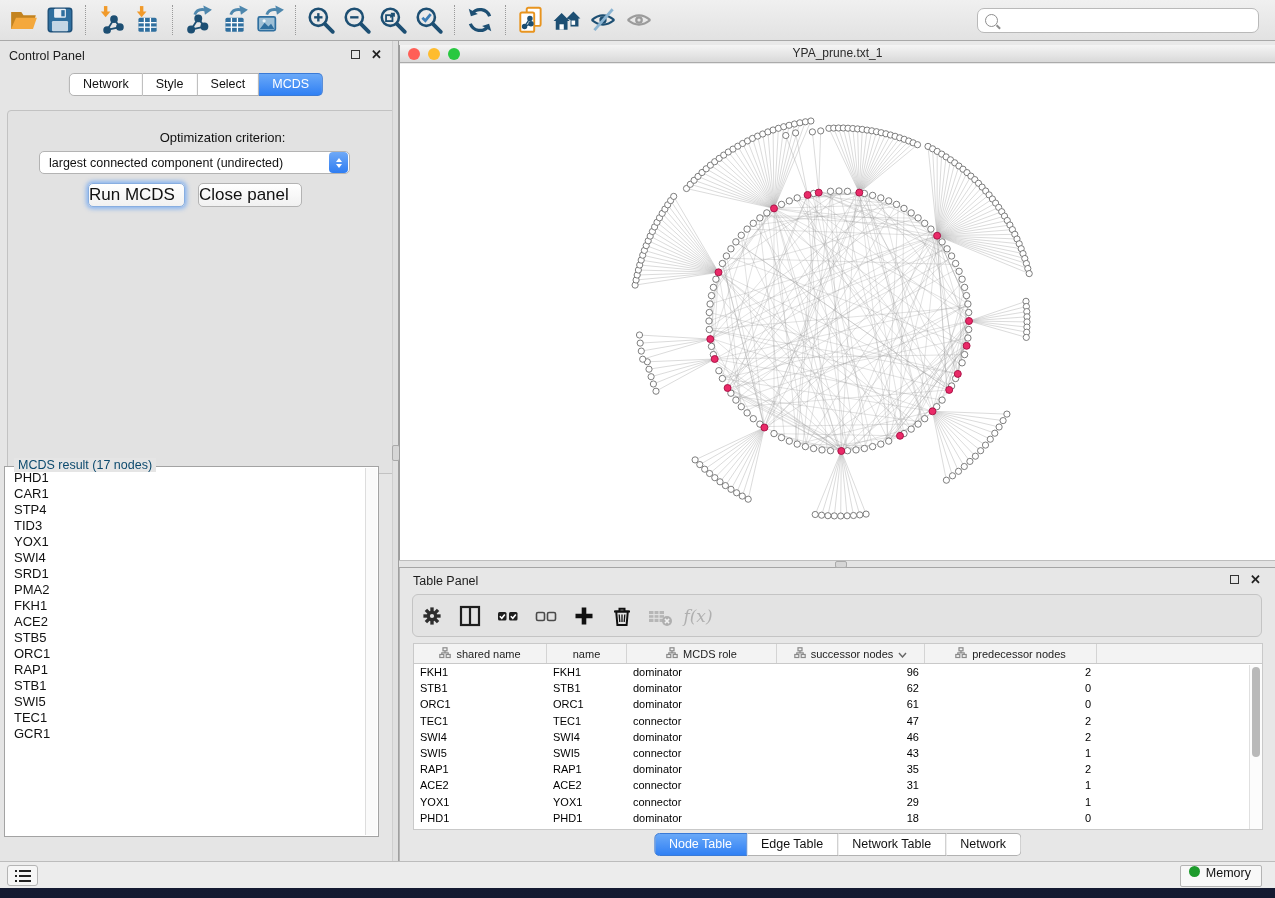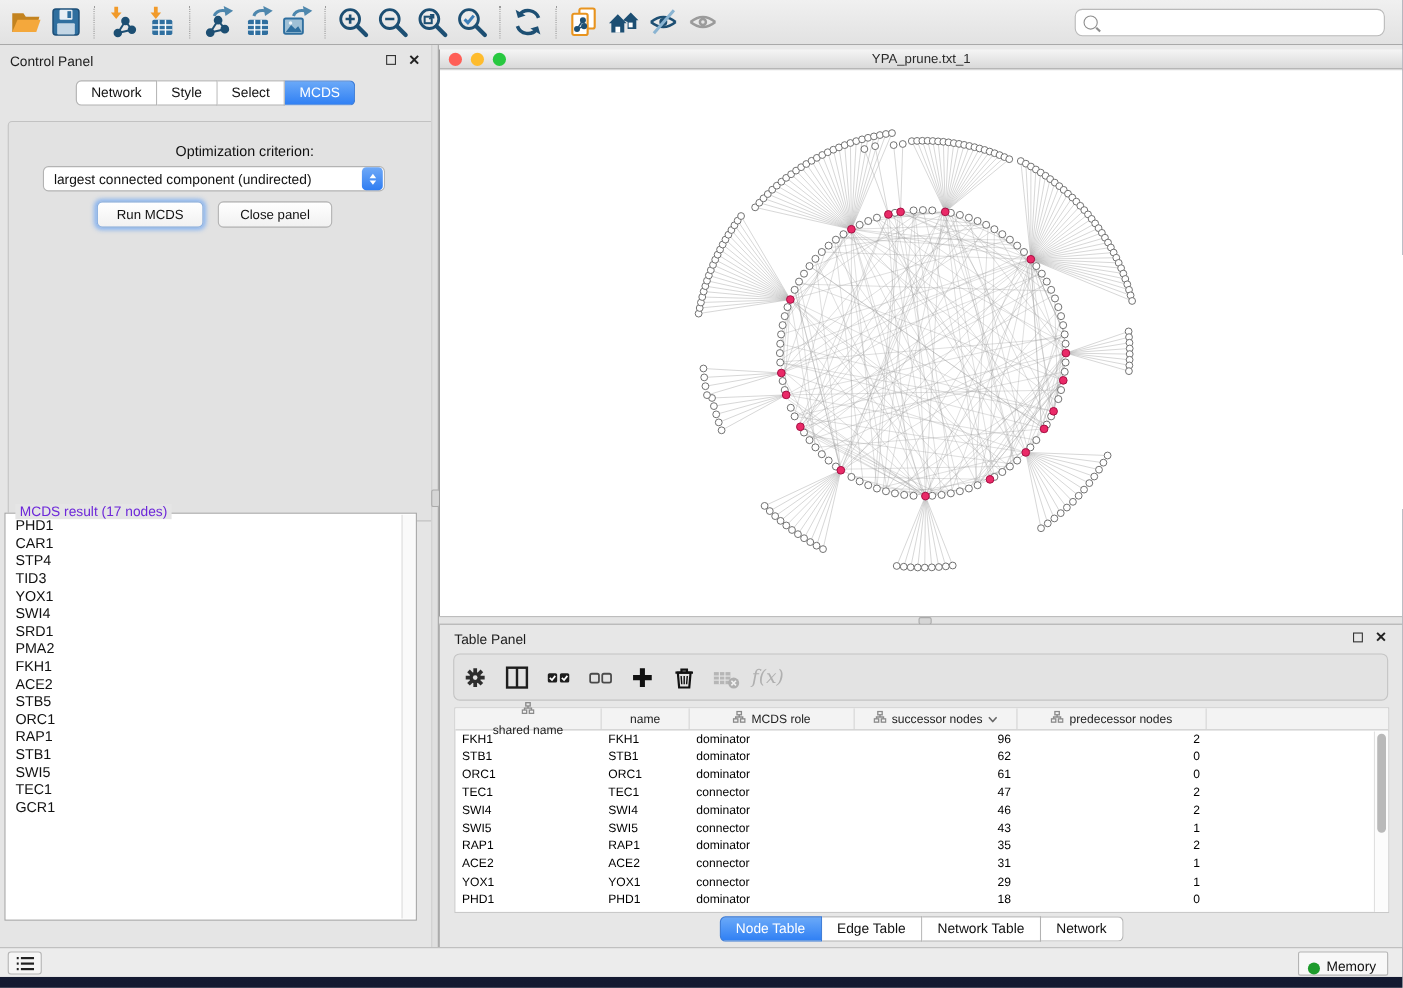--- a/index.html
+++ b/index.html
@@ -44,25 +44,25 @@
   .opt-label { position:absolute; top:19px; width:100%; text-align:center; font-size:13px; color:#111; }
   .dropdown { position:absolute; top:40px; left:31px; width:311px; height:23px; background:#fff;
     border:1px solid #b3b3b3; border-radius:5px; display:flex; align-items:center; }
   .dropdown .val { flex:1; font-size:12.5px; padding-left:9px; color:#111; white-space:nowrap; }
   .stepper { width:19px; height:21px; margin-right:1px; border-radius:4px; background:linear-gradient(180deg,#6fa9f7,#2f7df2);
     display:flex; flex-direction:column; align-items:center; justify-content:center; gap:2px; }
   .tri-up { width:0; height:0; border-left:3.5px solid transparent; border-right:3.5px solid transparent; border-bottom:4.5px solid #fff; }
   .tri-dn { width:0; height:0; border-left:3.5px solid transparent; border-right:3.5px solid transparent; border-top:4.5px solid #fff; }
   .btn-row { position:absolute; top:72px; width:100%; }
   .mac-btn { position:absolute; height:24px; background:linear-gradient(180deg,#ffffff,#f1f1f1);
-    border:1px solid #b3b3b3; border-radius:5px; font-size:12px; color:#111; text-align:center; line-height:22px; }
+    border:1px solid #b3b3b3; border-radius:5px; font-size:17px; color:#111; text-align:left; line-height:22px; }
   .run { left:80px; width:97px; border-color:#88aee0; box-shadow:0 0 4px 2px rgba(90,156,248,.65); }
   .closep { left:190px; width:104px; }
   .result-box { position:absolute; left:4px; top:425px; width:375px; height:371px; background:#fff; border:1px solid #a3a3a3; }
-  .result-legend { position:absolute; top:-9px; left:9px; background:#e5e5e5; padding:0 4px; font-size:12.5px; color:#6d28d9; }
+  .result-legend { position:absolute; top:-9px; left:9px; background:#e5e5e5; padding:0 4px; font-size:12.5px; color:#0c4a6e; }
   .result-list { position:absolute; left:1px; top:3px; right:13px; bottom:1px; overflow:hidden; }
   .result-list div { font-size:13px; line-height:16px; padding-left:8px; color:#111; }
   .result-scroll { position:absolute; top:1px; right:1px; bottom:1px; width:12px; background:#fafafa; border-left:1px solid #ddd; }
 
   
   .net-win { position:absolute; left:0; top:4px; right:0; height:515px; border-left:1px solid #9d9d9d; }
   .net-title { height:18px; background:linear-gradient(180deg,#f5f5f5,#d9d9d9); border-bottom:1px solid #ababab;
     position:relative; text-align:center; font-size:12px; color:#2a2a2a; line-height:17px; }
   .lights { position:absolute; left:8px; top:3px; display:flex; gap:8px; }
   .light { width:12px; height:12px; border-radius:50%; }
@@ -87,21 +87,21 @@
   .tscroll { position:absolute; top:21px; right:0; bottom:0; width:13px; background:#fcfcfc; border-left:1px solid #e0e0e0; }
   .tthumb { position:absolute; top:2px; left:2px; width:8px; height:90px; background:#b9b9b9; border-radius:5px; }
   .tp-tabs { position:absolute; top:265px; left:50%; transform:translateX(-50%); display:flex; }
   .tp-tabs .seg { padding:3px 14px 4px; font-size:12.5px; }
 
   
   .statusbar { position:absolute; left:0; bottom:0; width:100%; height:27px; background:#ececec; border-top:1px solid #bcbcbc; }
   .sb-left { position:absolute; left:7px; top:3px; width:31px; height:21px; background:#f6f6f6; border:1px solid #b4b4b4;
     border-radius:3px; display:flex; align-items:center; justify-content:center; }
   .memory-btn { position:absolute; right:13px; top:3px; height:22px; padding:0 10px 0 8px; background:#f8f8f8;
-    border:1px solid #b4b4b4; border-radius:2px; display:flex; align-items:flex-end; gap:6px; font-size:12.5px; color:#111; }
+    border:1px solid #b4b4b4; border-radius:2px; display:flex; align-items:flex-start; gap:6px; font-size:12.5px; color:#111; }
   .memdot { width:11px; height:11px; border-radius:50%; background:#1d9b2c; }
 </style>
 </head>
 <body>
 
 <div class="wall-left"></div>
 <div class="window">
 
   <div class="toolbar" id="main-toolbar">
     <div class="search-wrap">
@@ -1042,21 +1042,21 @@
                   <path d="M18.9 16.9l4.2 4.2M23.1 16.9l-4.2 4.2" stroke="#fff" stroke-width="1.5"></path>
                 </g>
               </svg>
             </div>
             <div class="tp-btn">
               <span class="fx">f(x)</span>
             </div>
           </div>
         <div class="ttable">
           <div class="thead" id="thead">
-              <div class="th" style="width: 133px; flex-direction: column;">
+              <div class="th" style="width: 133px;">
                 <span><svg width="12" height="12" viewBox="0 0 12 12">
                     <g fill="none" stroke="#8a8a8a" stroke-width="1.2">
                       <rect x="4" y="0.8" width="4" height="3"></rect>
                       <rect x="0.8" y="7.5" width="4" height="3"></rect>
                       <rect x="7.2" y="7.5" width="4" height="3"></rect>
                       <path d="M6 3.8v2M2.8 7.5v-1.7h6.4v1.7"></path>
                     </g>
                   </svg></span>
                 <span>shared name</span>
               </div>

